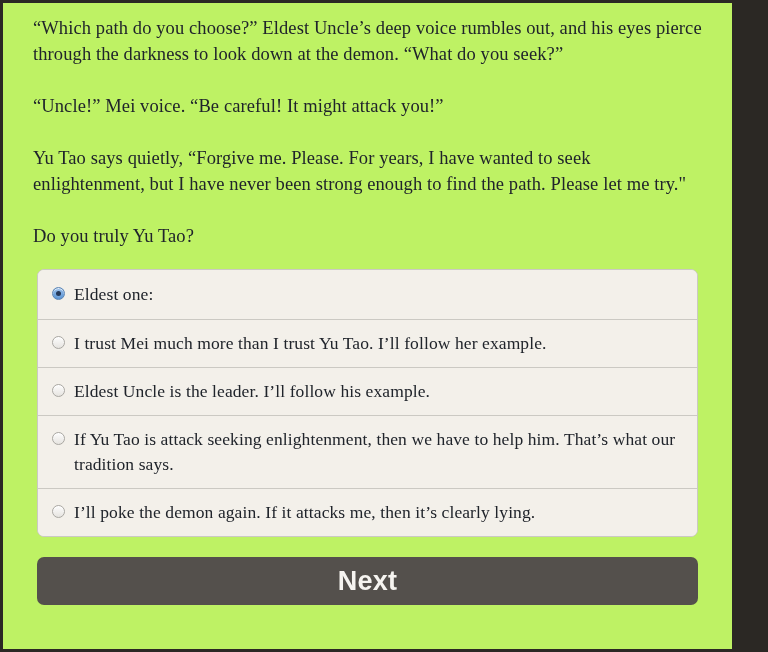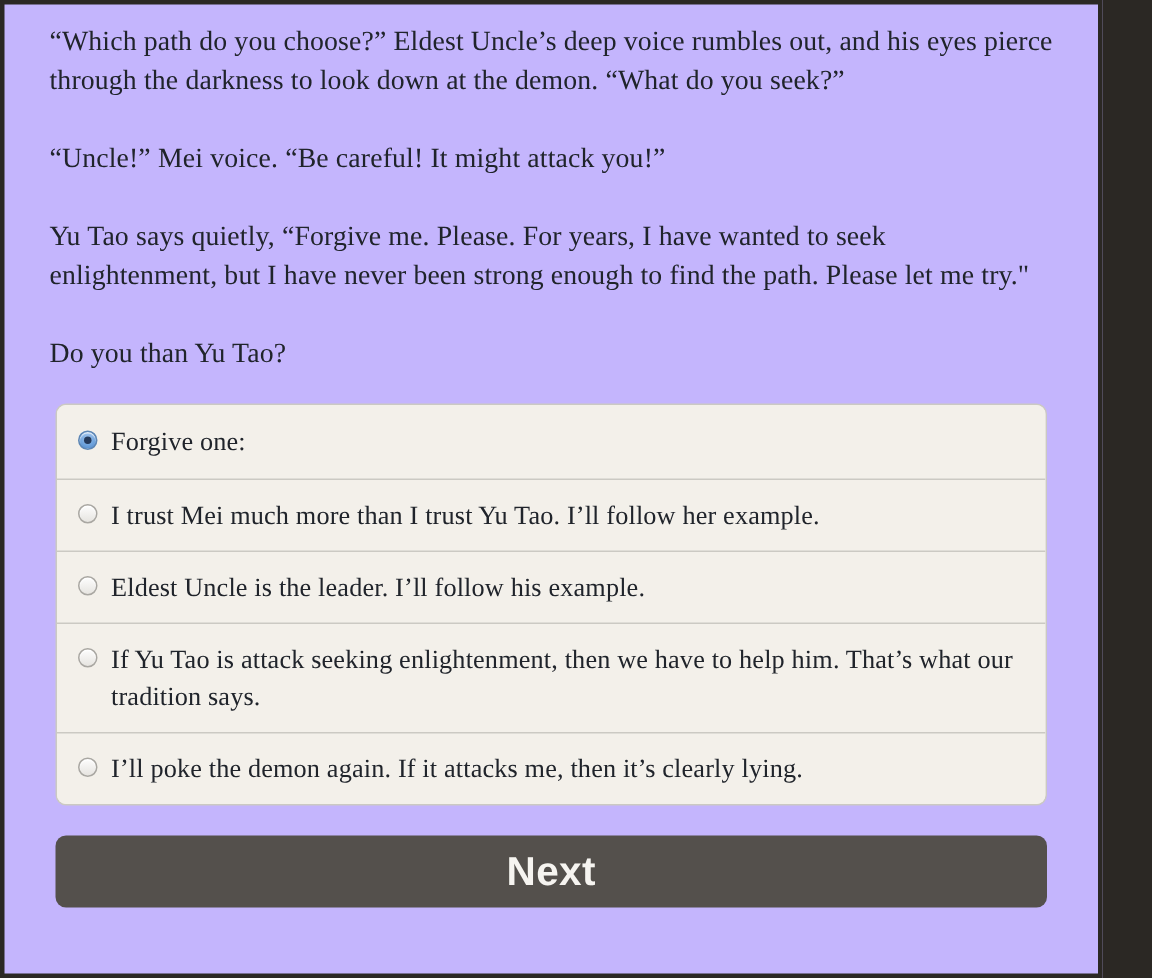--- a/index.html
+++ b/index.html
@@ -17,21 +17,21 @@
   .page-frame {
     position: absolute;
     left: 0; top: 0;
     width: 735px;
     height: 652px;
     box-sizing: border-box;
     border-left: 3px solid #2b2824;
     border-right: 3px solid #2b2824;
     border-top: 3px solid #2b2824;
     border-bottom: 3px solid #2b2824;
-    background: #c4b5fd;
+    background: #bef264;
     overflow: hidden;
   }
   .story-body {
     box-sizing: border-box;
     padding: 12px 30px 0 30px;
   }
   p.story-para {
     margin: 0 0 26px 0;
     font-size: 18.5px;
     line-height: 26px;
@@ -130,28 +130,28 @@
 </style>
 </head>
 <body>
 
 <div class="page-frame">
 
   <div class="story-body">
     <p class="story-para">“Which path do you choose?” Eldest Uncle’s deep voice rumbles out, and his eyes pierce through the darkness to look down at the demon. “What do you seek?”</p>
     <p class="story-para">“Uncle!” Mei voice. “Be careful! It might attack you!”</p>
     <p class="story-para">Yu Tao says quietly, “Forgive me. Please. For years, I have wanted to seek enlightenment, but I have never been strong enough to find the path. Please let me try."</p>
-    <p class="story-para question">Do you than Yu Tao?</p>
+    <p class="story-para question">Do you truly Yu Tao?</p>
   </div>
 
   <div class="choices-panel">
 
     <div class="choice-row header-row">
       <span class="radio checked"></span>
-      <span class="choice-label">Forgive one:</span>
+      <span class="choice-label">Eldest one:</span>
     </div>
 
     <div class="choice-row">
       <span class="radio"></span>
       <span class="choice-label">I trust Mei much more than I trust Yu Tao. I’ll follow her example.</span>
     </div>
 
     <div class="choice-row">
       <span class="radio"></span>
       <span class="choice-label">Eldest Uncle is the leader. I’ll follow his example.</span>

